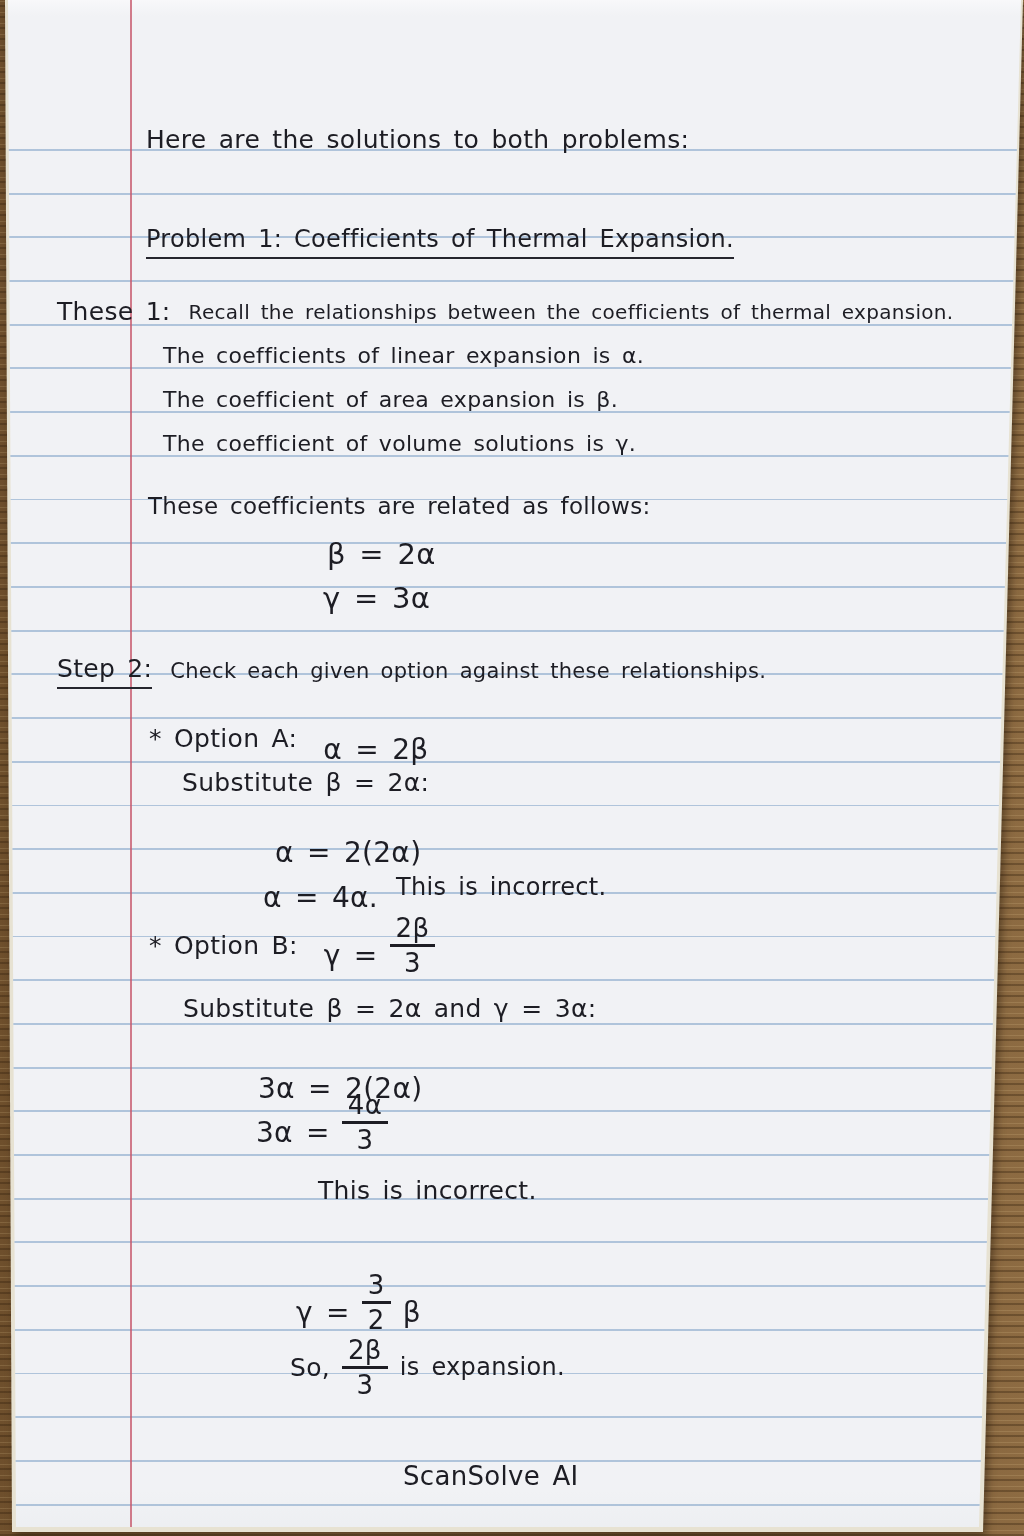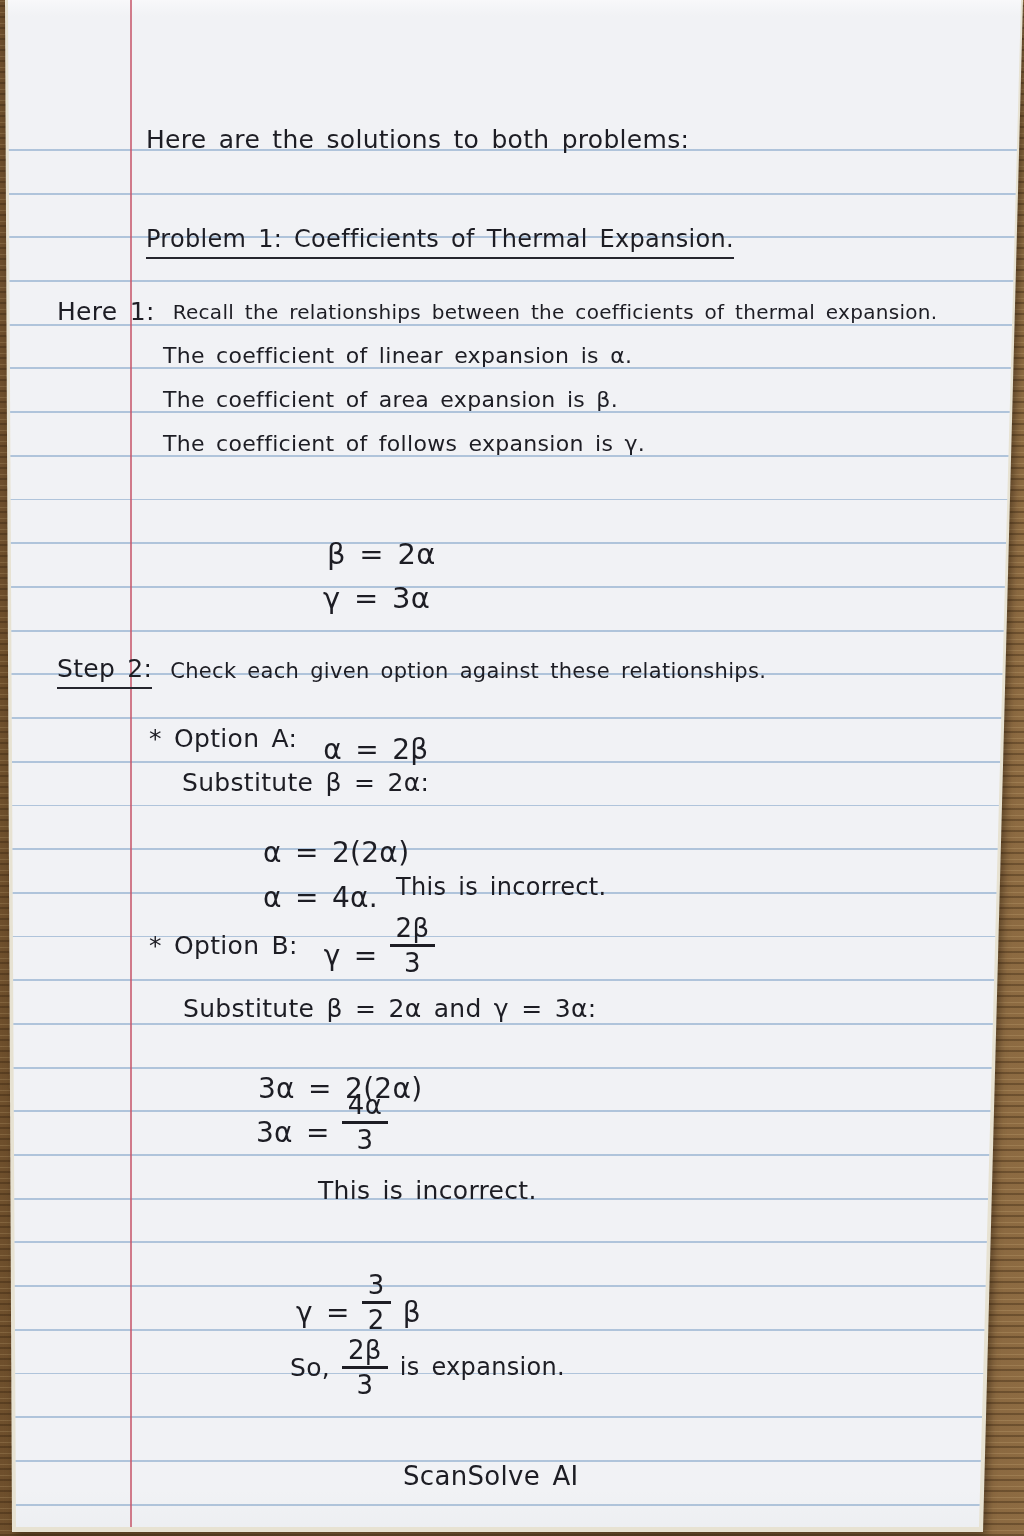--- a/index.html
+++ b/index.html
@@ -59,45 +59,46 @@
 
     <div class="content">
 
       <div class="ln fs25" style="left:146px;top:125px;">Here are the solutions to both problems:</div>
 
       <div class="ln fs24" style="left:146px;top:225px;">
         <span class="ul-title">Problem 1: Coefficients of Thermal Expansion.</span>
       </div>
 
       <div class="ln row" style="left:57px;top:297px;">
-        <span class="fs25">Here 1:</span>
+        <span class="fs25">These 1:</span>
         <span class="fs20 gap18">Recall the relationships between the coefficients of thermal expansion.</span>
       </div>
 
-      <div class="ln fs22" style="left:163px;top:343px;">The coefficient of linear expansion is α.</div>
+      <div class="ln fs22" style="left:163px;top:343px;">The coefficients of linear expansion is α.</div>
       <div class="ln fs22" style="left:163px;top:387px;">The coefficient of area expansion is β.</div>
-      <div class="ln fs22" style="left:163px;top:431px;">The coefficient of follows expansion is γ.</div>
+      <div class="ln fs22" style="left:163px;top:431px;">The coefficient of volume solutions is γ.</div>
 
+      <div class="ln fs23" style="left:148px;top:493px;">These coefficients are related as follows:</div>
 
       <div class="ln fs29" style="left:327px;top:537px;">β = 2α</div>
       <div class="ln fs29" style="left:323px;top:581px;">γ = 3α</div>
 
       <div class="ln row" style="left:57px;top:654px;">
         <span class="fs25 ul-label">Step 2:</span>
         <span class="fs21 gap18">Check each given option against these relationships.</span>
       </div>
 
       <div class="ln row" style="left:149px;top:712px;">
         <span class="fs25">* Option A:</span>
         <span class="fs28 gap26">α = 2β</span>
       </div>
 
       <div class="ln fs25" style="left:182px;top:768px;">Substitute β = 2α:</div>
 
-      <div class="ln fs28" style="left:263px;top:815px;">α = 2(2α)</div>
+      <div class="ln fs28" style="left:275px;top:815px;">α = 2(2α)</div>
 
       <div class="ln row" style="left:263px;top:860px;">
         <span class="fs28">α = 4α.</span>
         <span class="fs24 gap18">This is incorrect.</span>
       </div>
 
       <div class="ln row" style="left:149px;top:915px;">
         <span class="fs25">* Option B:</span>
         <span class="fs28 gap26">γ =</span>
         <span class="frac gap12">

